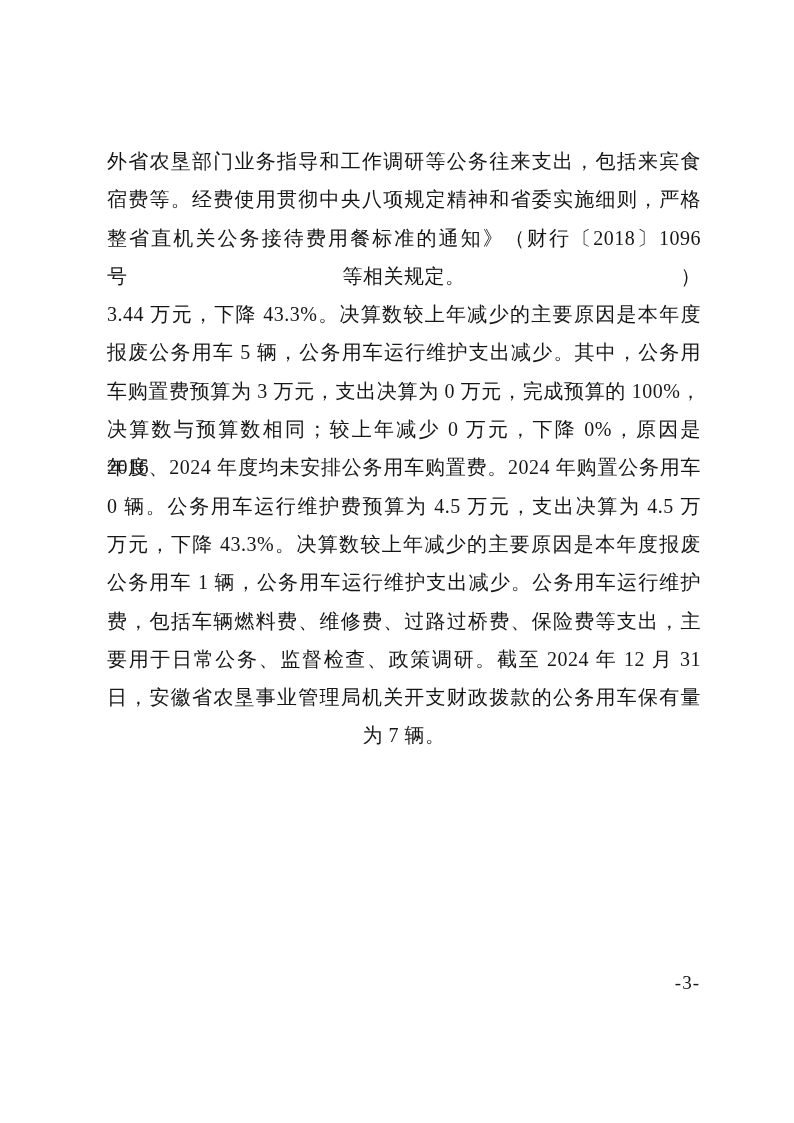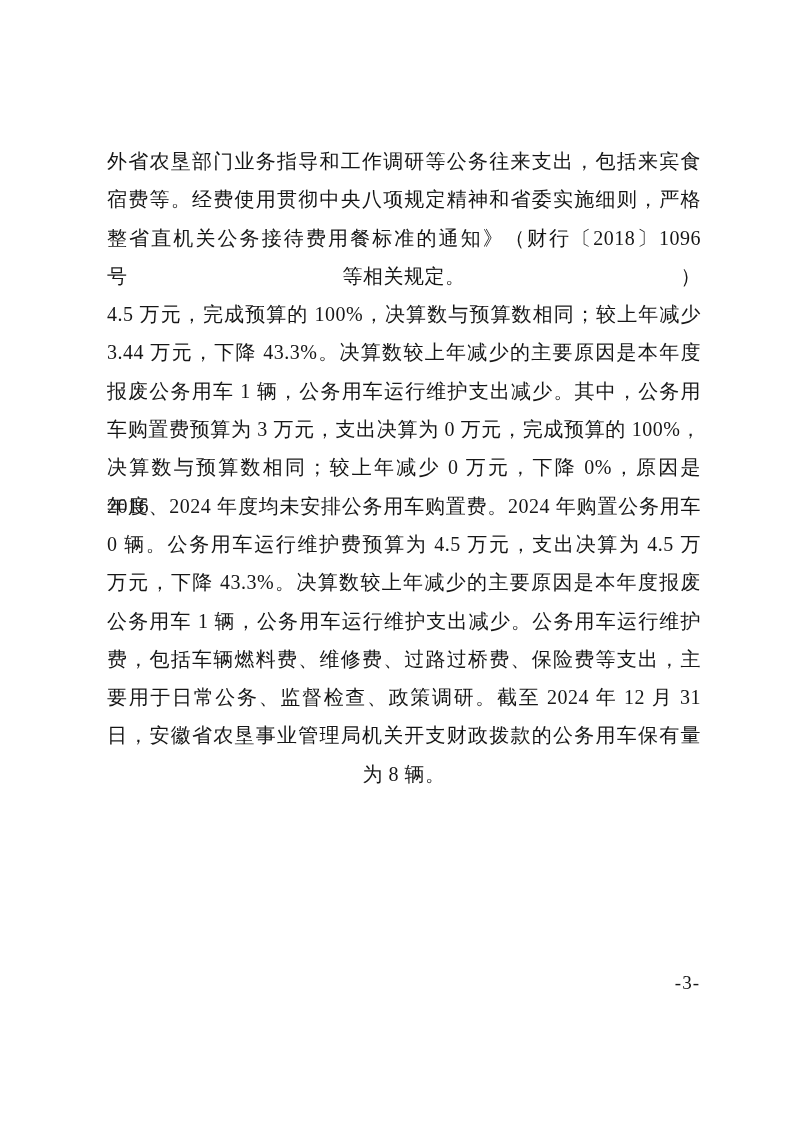--- a/index.html
+++ b/index.html
@@ -53,28 +53,27 @@
 </style>
 </head>
 <body>
 
 <div class="page">
   <div class="text-block">
       <div class="line j">外省农垦部门业务指导和工作调研等公务往来支出，包括来宾食</div>
       <div class="line j">宿费等。经费使用贯彻中央八项规定精神和省委实施细则，严格</div>
       <div class="line j">整省直机关公务接待费用餐标准的通知》（财行〔2018〕1096 号）</div>
       <div class="line">等相关规定。</div>
-      <div class="line j">4.5 万元，完成预算的 100%，决算数与预算数相同；较上年减少</div>
       <div class="line j">3.44 万元，下降 43.3%。决算数较上年减少的主要原因是本年度</div>
-      <div class="line j">报废公务用车 1 辆，公务用车运行维护支出减少。其中，公务用</div>
+      <div class="line j">报废公务用车 5 辆，公务用车运行维护支出减少。其中，公务用</div>
       <div class="line j">车购置费预算为 3 万元，支出决算为 0 万元，完成预算的 100%，</div>
       <div class="line j">决算数与预算数相同；较上年减少 0 万元，下降 0%，原因是 2016</div>
       <div class="line j">年度、2024 年度均未安排公务用车购置费。2024 年购置公务用车</div>
       <div class="line j">0 辆。公务用车运行维护费预算为 4.5 万元，支出决算为 4.5 万</div>
       <div class="line j">万元，下降 43.3%。决算数较上年减少的主要原因是本年度报废</div>
       <div class="line j">公务用车 1 辆，公务用车运行维护支出减少。公务用车运行维护</div>
       <div class="line j">费，包括车辆燃料费、维修费、过路过桥费、保险费等支出，主</div>
       <div class="line j">要用于日常公务、监督检查、政策调研。截至 2024 年 12 月 31</div>
       <div class="line j">日，安徽省农垦事业管理局机关开支财政拨款的公务用车保有量</div>
-      <div class="line">为 8 辆。</div>
+      <div class="line">为 7 辆。</div>
     </div>
   <div class="page-number">-3-</div>
 </div>
 
 </body></html>

